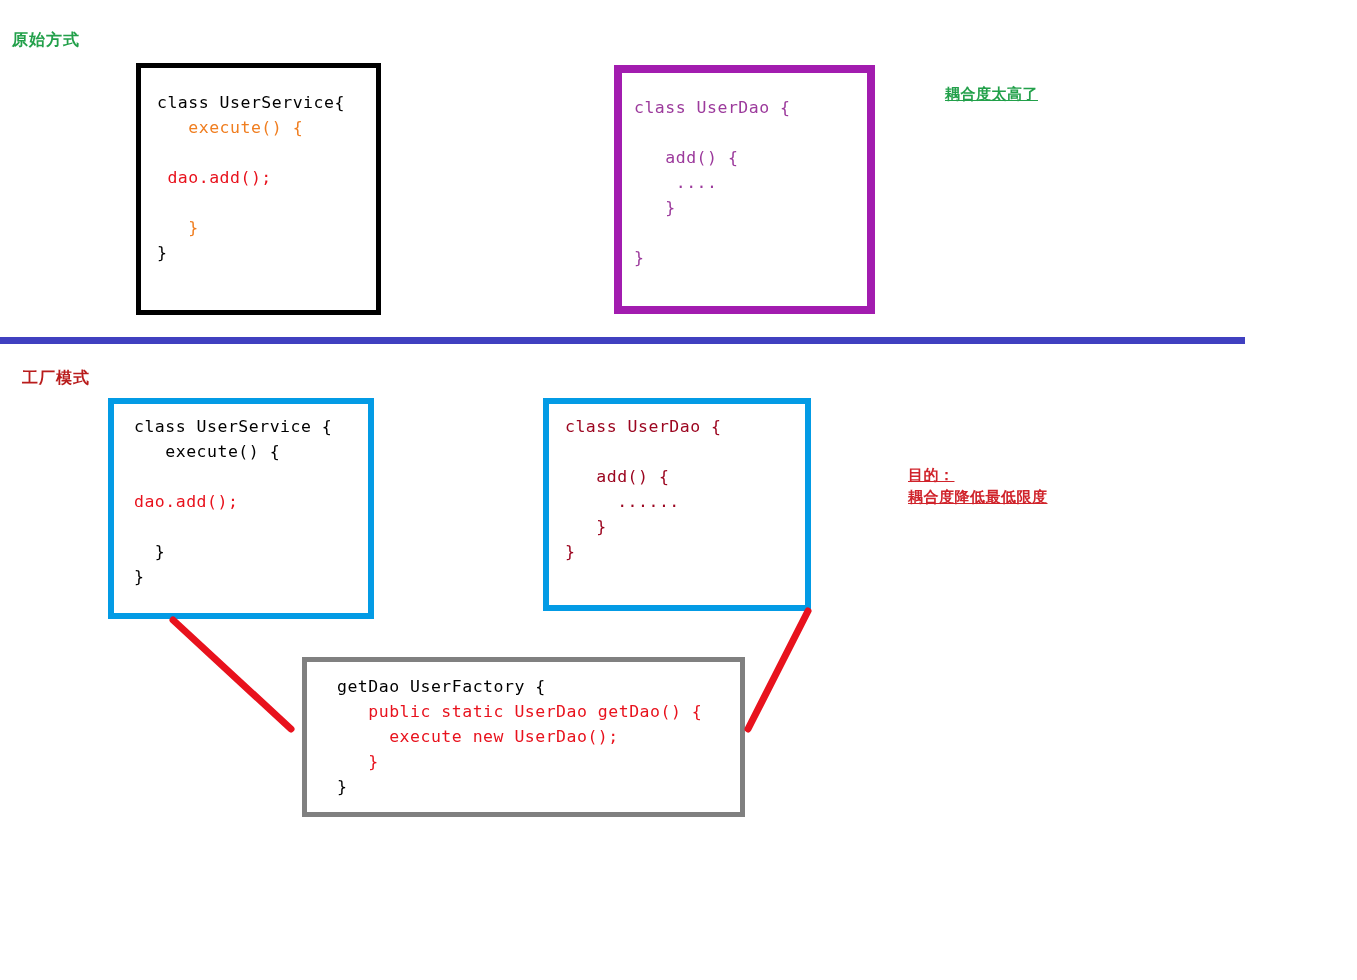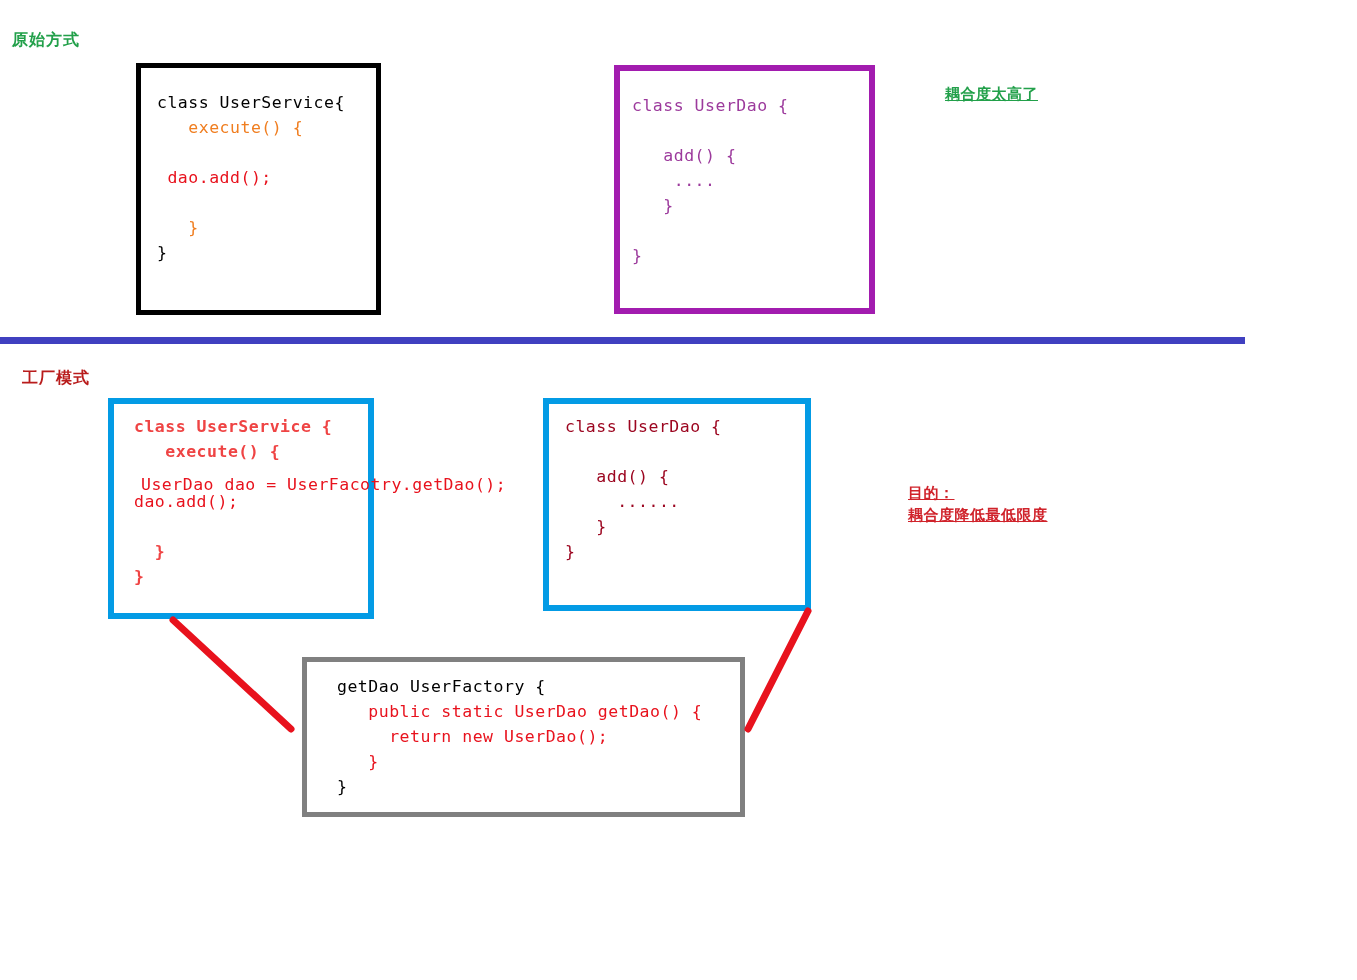--- a/index.html
+++ b/index.html
@@ -37,21 +37,21 @@
     position: absolute;
     font-family: "DejaVu Sans", "Liberation Sans", sans-serif;
     font-size: 15px;
     font-weight: bold;
     white-space: nowrap;
     line-height: 22px;
     letter-spacing: 0.5px;
     text-decoration: underline;
   }
   #annot-coupling-high { left: 945px; top: 83px; color: #22a04a; }
-  #annot-purpose       { left: 908px; top: 482px; color: #d0232b; }
+  #annot-purpose       { left: 908px; top: 464px; color: #d0232b; }
 
   
   #divider {
     position: absolute;
     left: 0px;
     top: 337px;
     width: 1245px;
     height: 7px;
     background: #4040c0;
   }
@@ -74,21 +74,21 @@
   
   #box-user-service-original {
     left: 136px; top: 63px; width: 245px; height: 252px;
     border: 5px solid #000000;
   }
   #box-user-service-original .code { left: 16px; top: 22px; }
 
   
   #box-user-dao-original {
     left: 614px; top: 65px; width: 261px; height: 249px;
-    border: 6px solid #a21caf;
+    border: 8px solid #a21caf;
   }
   #box-user-dao-original .code { left: 12px; top: 22px; }
 
   
   #box-user-service-factory {
     left: 108px; top: 398px; width: 266px; height: 221px;
     border: 6px solid #039be5;
   }
   #box-user-service-factory .code { left: 20px; top: 10px; }
 
@@ -118,21 +118,21 @@
     z-index: 5;
   }
   #overflow-new-userdao { left: 193px; top: 150px; }
   #overflow-factory-getdao { left: 141px; top: 472px; }
 
   
   .c-black   { color: #000000; }
   .c-orange  { color: #f07e20; }
   .c-red     { color: #e8121d; }
   .c-purple  { color: #9c3a9c; }
-  .c-green   { color: #ef4444; font-weight: bold; }
+  .c-green   { color: #000000; }
   .c-darkred { color: #9c0620; }
 
   
   #connectors {
     position: absolute;
     left: 0; top: 0;
     width: 1357px; height: 980px;
     pointer-events: none;
     z-index: 4;
   }
@@ -179,35 +179,34 @@
   <div class="code-box" id="box-user-service-factory">
     <div class="code"><span class="c-green">class UserService {</span>
 <span class="c-green">   execute() {</span>
 <span class="c-red"> </span>
 <span class="c-red">dao.add();</span>
 
 <span class="c-green">  }</span>
 <span class="c-green">}</span></div>
   </div>
 
-  <div class="overflow-line" id="overflow-factory-getdao">UserDao dao = UserFacotry.getDao();</div>
 
   <div class="code-box" id="box-user-dao-factory">
     <div class="code c-darkred"><span>class UserDao {</span>
 
 <span>   add() {</span>
 <span>     ......</span>
 <span>   }</span>
 <span>}</span></div>
   </div>
 
   <div class="annotation" id="annot-purpose"><span>目的：</span><br>
     <span>耦合度降低最低限度</span></div>
 
   <div class="code-box" id="box-user-factory">
     <div class="code"><span class="c-black">getDao UserFactory {</span>
 <span class="c-red">   public static UserDao getDao() {</span>
-<span class="c-red">     return new UserDao();</span>
+<span class="c-red">     execute new UserDao();</span>
 <span class="c-red">   }</span>
 <span class="c-black">}</span></div>
   </div>
 
 </div>
 
 </body></html>

